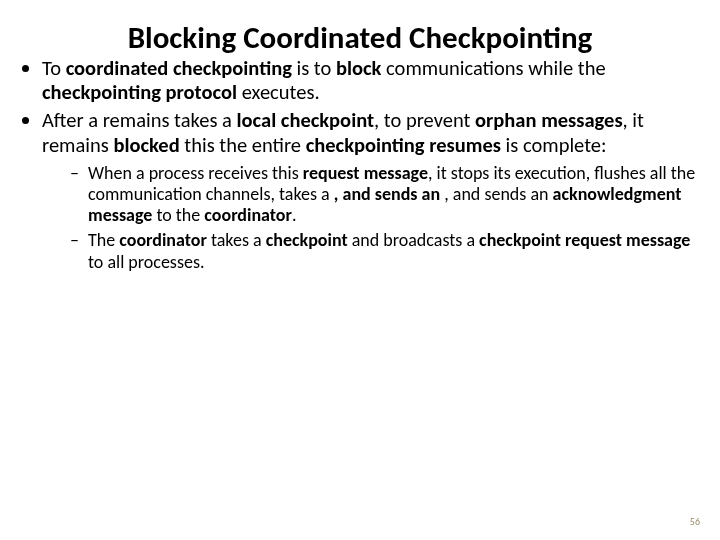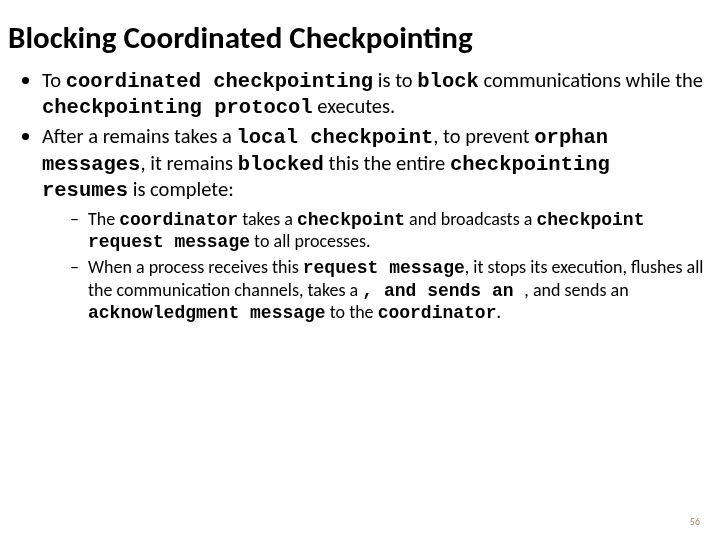--- a/index.html
+++ b/index.html
@@ -6,24 +6,23 @@
   body {
     width: 720px;
     height: 540px;
     background: #fff;
     font-family: Calibri, "Segoe UI", Arial, sans-serif;
     color: #000;
     padding: 18px 8px 0 8px;
     position: relative;
   }
   h1 {
-    text-align: left;
+    text-align: center;
     font-size: 31px;
     font-weight: 700;
-    margin-bottom: 12px;
   }
   ul.top {
     list-style: disc;
     padding-left: 34px;
     font-size: 20.5px;
     line-height: 1.18;
   }
   ul.top > li {
     margin-bottom: 4px;
     padding-right: 6px;
@@ -40,38 +39,38 @@
     padding-left: 18px;
     margin-bottom: 4px;
     padding-right: 0;
   }
   ul.sub > li::before {
     content: "–";
     position: absolute;
     left: 0;
     top: 0;
   }
-  b { font-weight: 700; font-family: Liberation Mono, monospace; }
+  b { font-weight: 700; }
   .pagenum {
     position: absolute;
     bottom: 12px;
     right: 20px;
     font-size: 10px;
     color: #9a8b6b;
     margin-top: 26px;
   }
 </style>
 </head>
 <body>
 
 <h1>Blocking Coordinated Checkpointing</h1>
 
 <ul class="top">
   <li><span>To </span><b>coordinated checkpointing</b><span> is to </span><b>block</b><span> communications while the </span><b>checkpointing protocol</b><span> executes.</span></li>
   <li><span>After a remains takes a </span><b>local checkpoint</b><span>, to prevent </span><b>orphan messages</b><span>, it remains </span><b>blocked</b><span> this the entire </span><b>checkpointing resumes</b><span> is complete:</span>
     <ul class="sub">
+      <li><span>When a process receives this </span><b>request message</b><span>, it stops its execution, flushes all the communication channels, takes a </span><b>, and sends an </b><span>, and sends an </span><b>acknowledgment message</b><span> to the </span><b>coordinator</b><span>.</span></li>
       <li><span>The </span><b>coordinator</b><span> takes a </span><b>checkpoint</b><span> and broadcasts a </span><b>checkpoint request message</b><span> to all processes.</span></li>
-      <li><span>When a process receives this </span><b>request message</b><span>, it stops its execution, flushes all the communication channels, takes a </span><b>, and sends an </b><span>, and sends an </span><b>acknowledgment message</b><span> to the </span><b>coordinator</b><span>.</span></li>
     </ul>
   </li>
 </ul>
 
 <div class="pagenum">56</div>
 
 </body></html>

